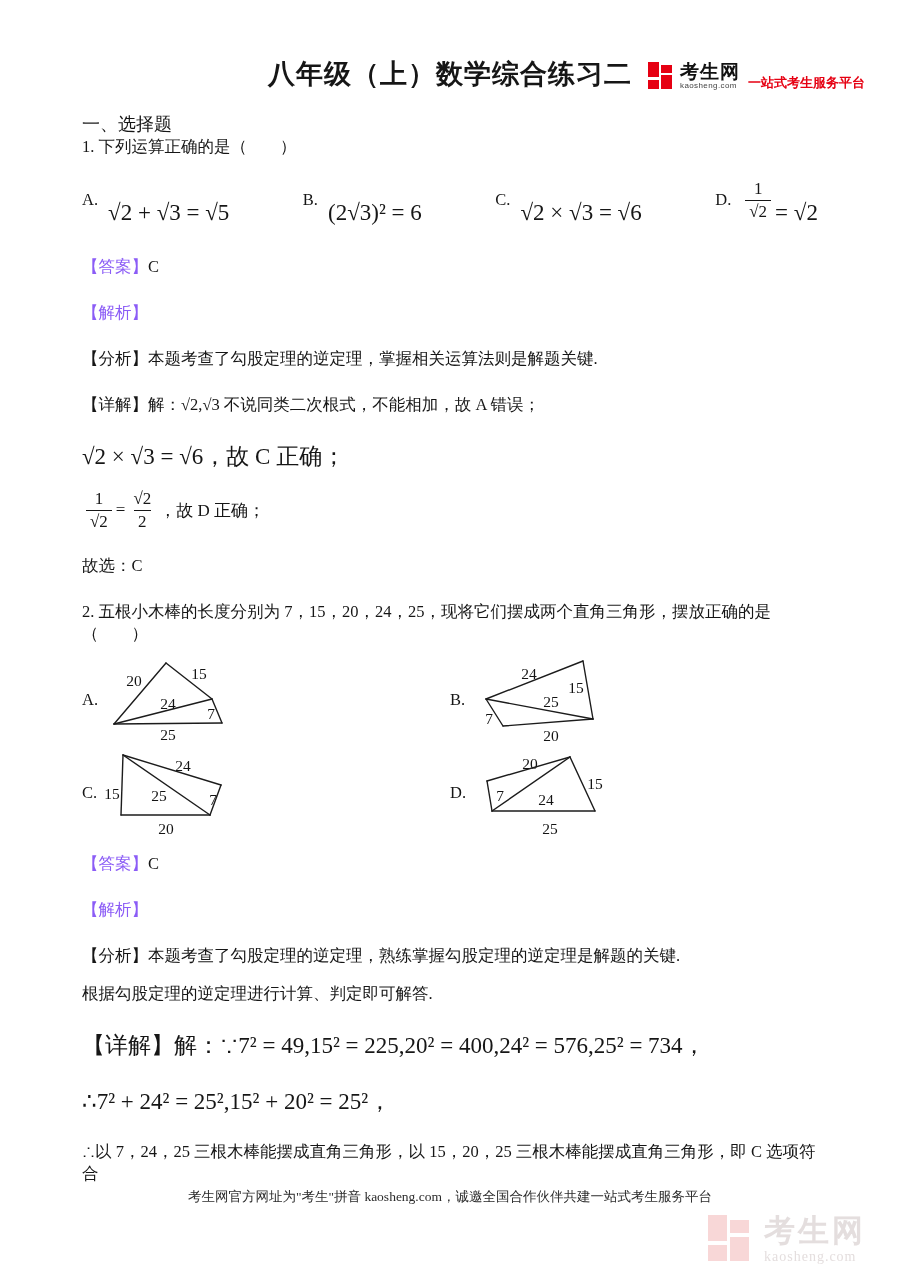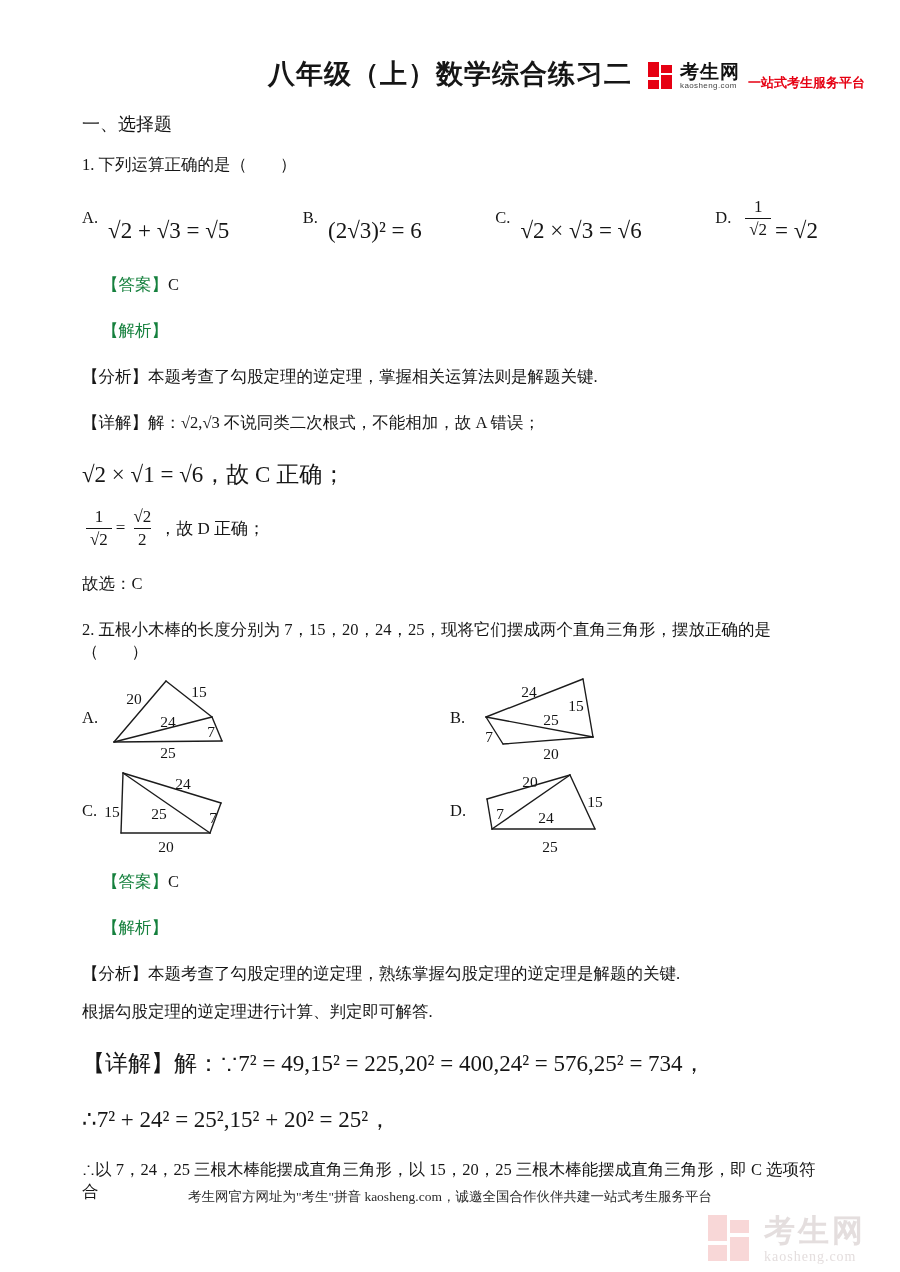--- a/index.html
+++ b/index.html
@@ -17,23 +17,23 @@
   .logo-icon .b4{left:13px;top:13px;width:11px;height:14px;}
   .brand-text{margin-left:5px;line-height:1;font-family:"Liberation Sans","DejaVu Sans",sans-serif;}
   .brand-name{font-size:19px;font-weight:bold;color:#121212;letter-spacing:1px;}
   .brand-domain{font-size:8px;color:#444;margin-top:1px;letter-spacing:.4px;}
   .brand-tagline{margin-left:8px;margin-top:12px;font-size:13px;font-weight:bold;
                  font-family:Liberation Mono, monospace;}
 
   
   .title{padding-top:56px;text-align:center;font-size:27px;font-weight:bold;letter-spacing:1px;}
   .sec-heading{margin-top:20px;font-size:18px;font-weight:normal;}
-  .q-text{margin-top:18px;font-size:16.5px;}
+  .q-text{font-size:16.5px;}
   .para{margin-top:24px;font-size:16.5px;}
-  .tag{color:#15803d;margin-left:20px;}
+  .tag{color:#8b5cf6;}
   .math{font-size:23px;margin-top:25px;}
 
   
   .options-row{margin-top:10px;display:flex;justify-content:space-between;align-items:center;min-height:64px;}
   .option{display:flex;align-items:center;font-size:17px;}
   .opt-label{margin-right:10px;font-size:16.5px;}
 
   
   .frac{display:inline-flex;flex-direction:column;align-items:center;vertical-align:middle;
         line-height:1.05;margin:0 4px;font-size:17px;}
@@ -118,21 +118,21 @@
       <span class="tag">【答案】</span><span>C</span>
     </div>
 
     <div class="para">
       <span class="tag">【解析】</span>
     </div>
 
     <div class="para">【分析】本题考查了勾股定理的逆定理，掌握相关运算法则是解题关键.</div>
 
     <div class="para">【详解】解：√2,√3 不说同类二次根式，不能相加，故 A 错误；</div>
-    <div class="para math">√2 × √1 = √6，故 C 正确；</div>
+    <div class="para math">√2 × √3 = √6，故 C 正确；</div>
 
     <div class="math-line">
       <span class="frac">
         <span class="fnum">1</span>
         <span class="fden">√2</span>
       </span>
       <span>=</span>
       <span class="frac">
         <span class="fnum">√2</span>
         <span class="fden">2</span>

